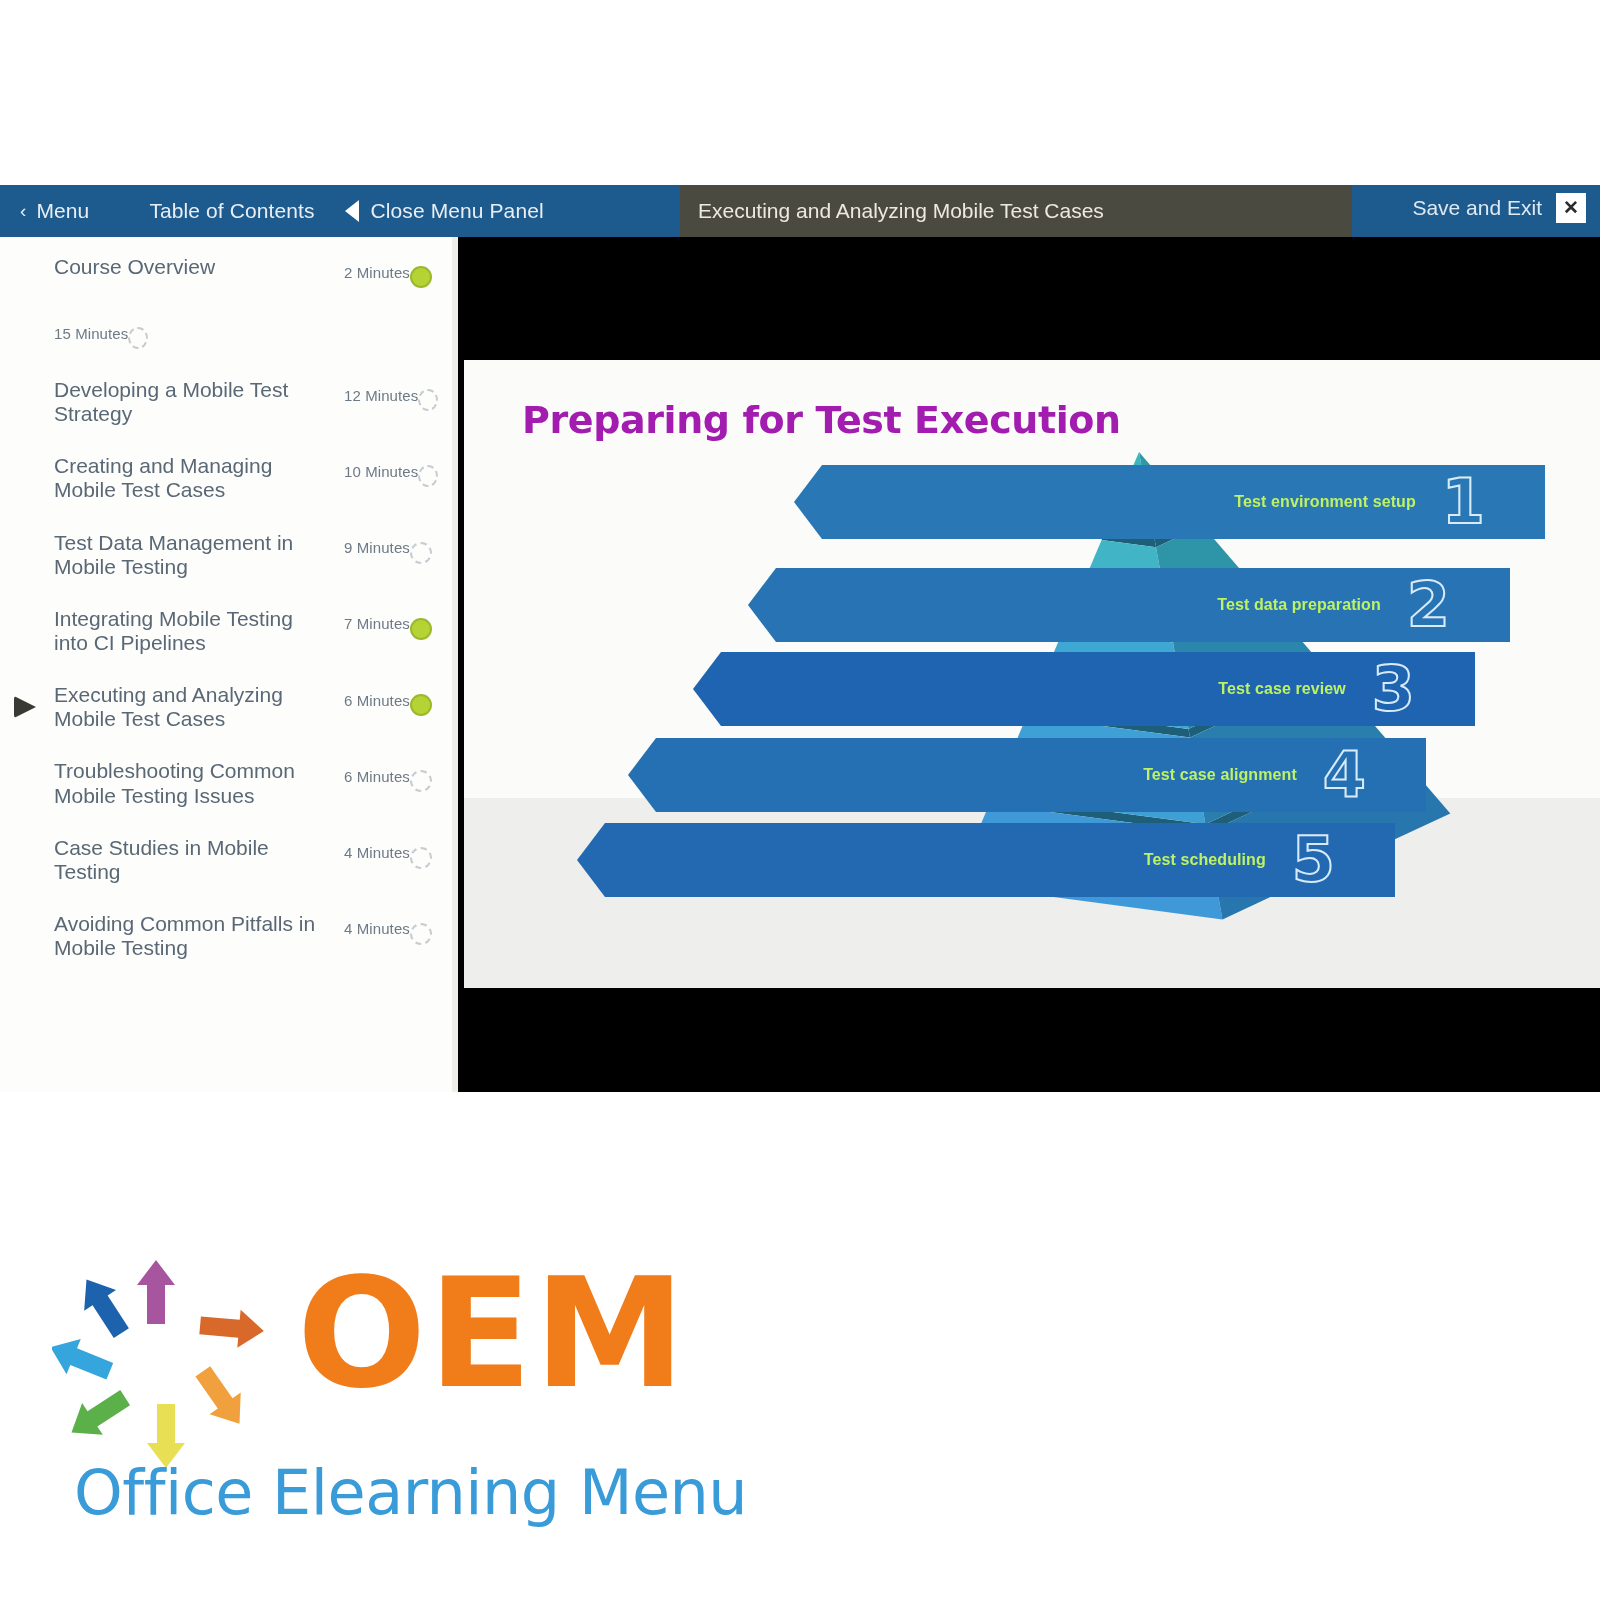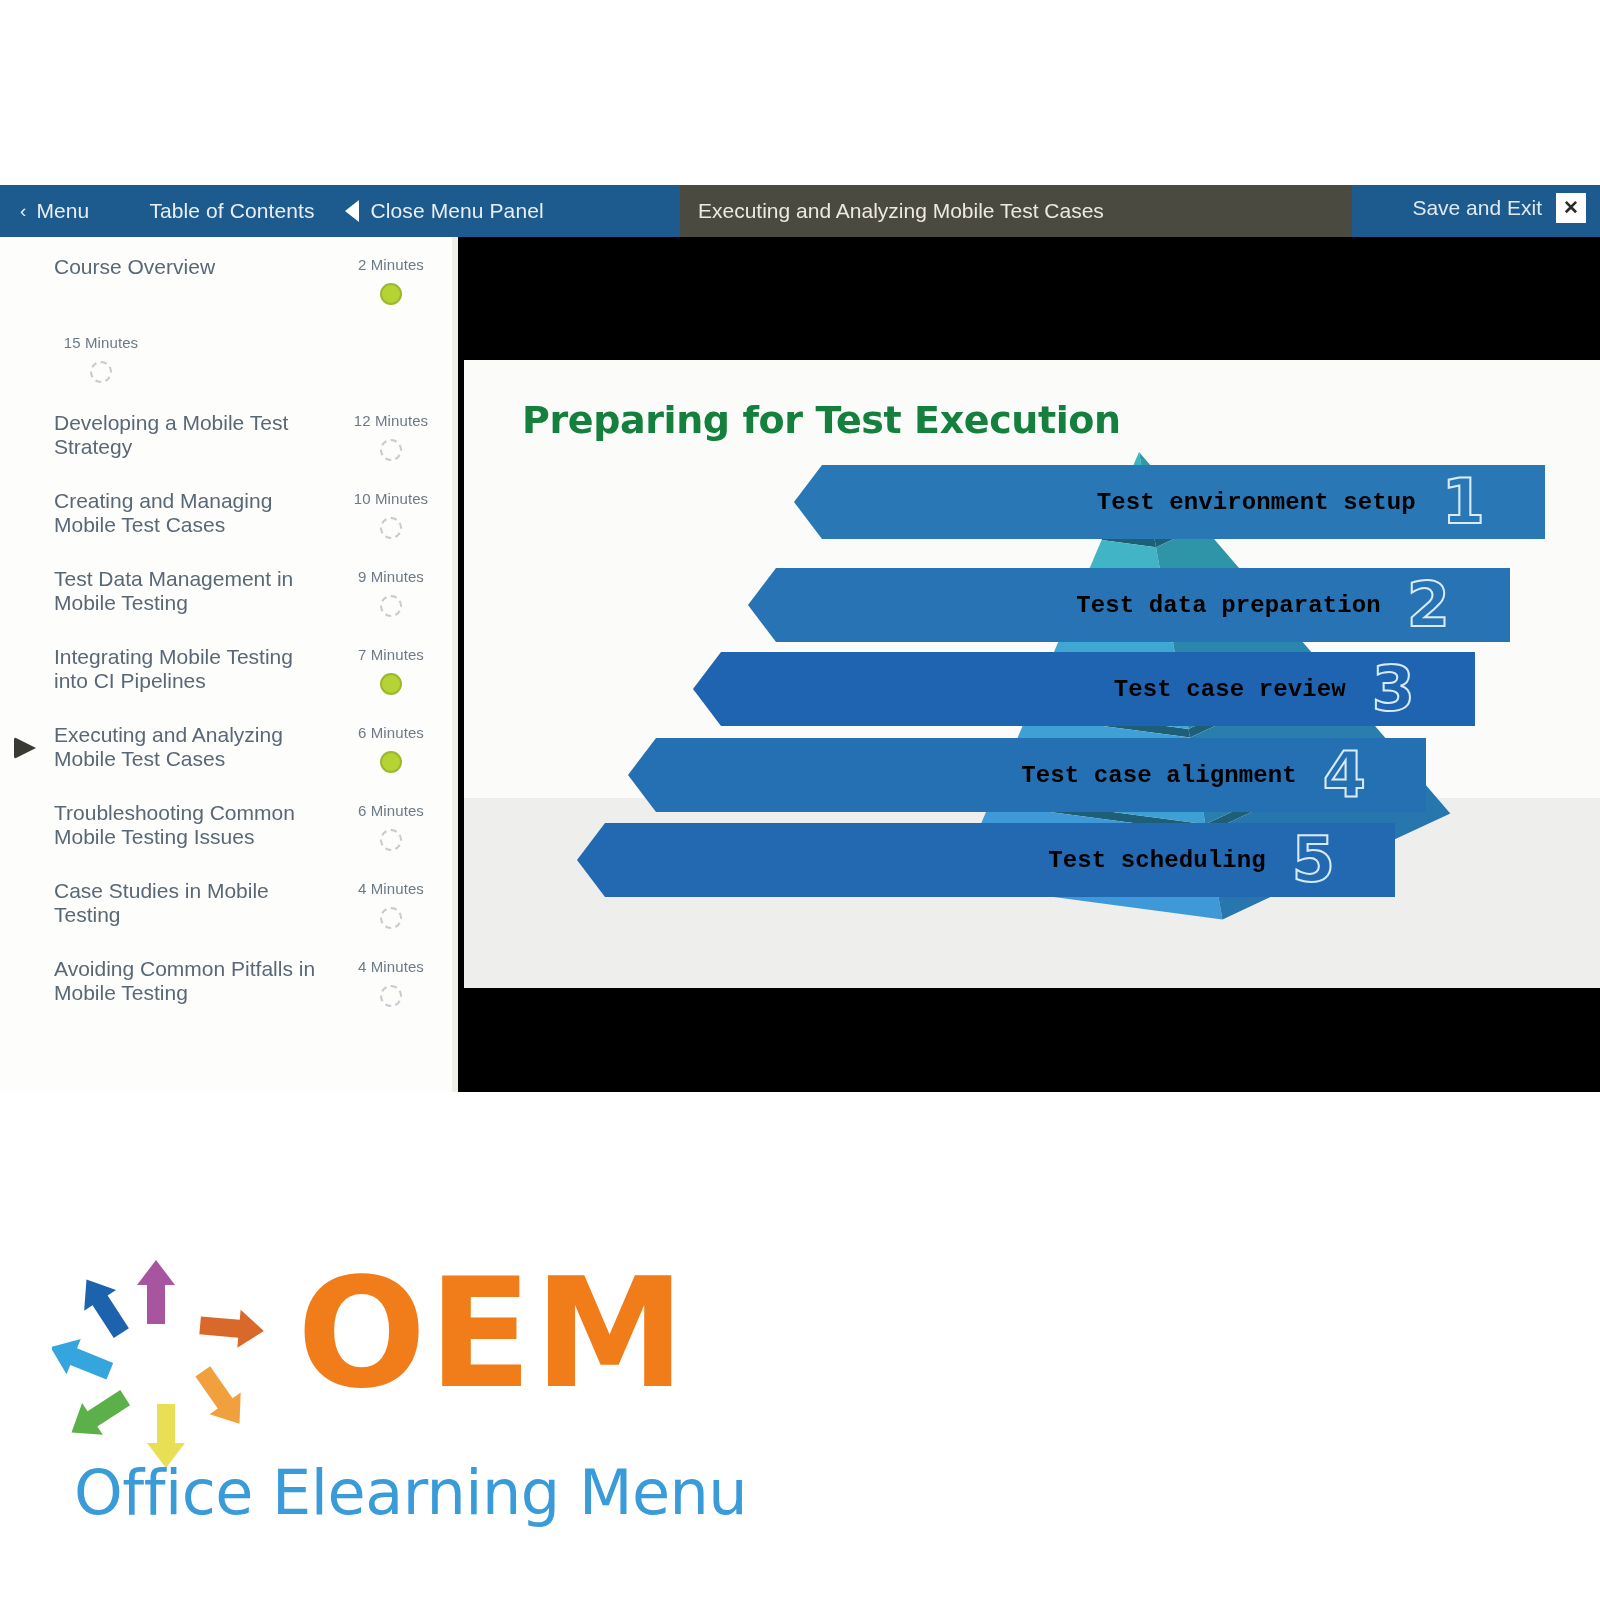--- a/index.html
+++ b/index.html
@@ -101,21 +101,21 @@
     color: #5a6875;
     font-size: 21px;
     line-height: 1.15;
     padding-right: 14px;
     max-width: 290px;
   }
   .toc-right {
     width: 94px;
     flex: 0 0 94px;
     display: flex;
-    flex-direction: column;
+    flex-direction: row;
     align-items: center;
     padding-top: 1px;
   }
   .toc-dur {
     color: #6d7a86;
     font-size: 15px;
     white-space: nowrap;
     letter-spacing: .1px;
   }
   .status-dot { margin-top: 10px; width: 22px; height: 22px; }
@@ -163,21 +163,21 @@
   }
   #slide-lower-band {
     position: absolute;
     left: 0; bottom: 0;
     width: 100%; height: 190px;
     background: #eeeeec;
   }
   #slide-title {
     position: absolute;
     left: 58px; top: 38px;
-    color: #15803d;
+    color: #a21caf;
     font-size: 38px;
     font-weight: bold;
     letter-spacing: -.4px;
     font-family: "DejaVu Sans", sans-serif;
   }
 
   
   #pyramid-wrap {
     position: absolute;
     left: 480px; top: 80px;
@@ -189,26 +189,26 @@
   .band {
     position: absolute;
     height: 74px;
     display: flex;
     align-items: center;
     justify-content: flex-end;
     padding-right: 0;
     clip-path: polygon(28px 0, 100% 0, 100% 100%, 28px 100%, 0 50%);
   }
   .band-label {
-    color: #000000;
-    font-size: 24px;
+    color: #bef264;
+    font-size: 16px;
     font-weight: bold;
     letter-spacing: .1px;
     white-space: nowrap;
-    font-family: Liberation Mono, monospace;
+    font-family: Liberation Sans, sans-serif;
   }
   .band-num {
     font-size: 62px;
     font-weight: bold;
     line-height: 1;
     color: transparent;
     -webkit-text-stroke: 2px rgba(235,248,255,.9);
     margin-left: 26px;
     font-family: "DejaVu Sans", sans-serif;
   }

